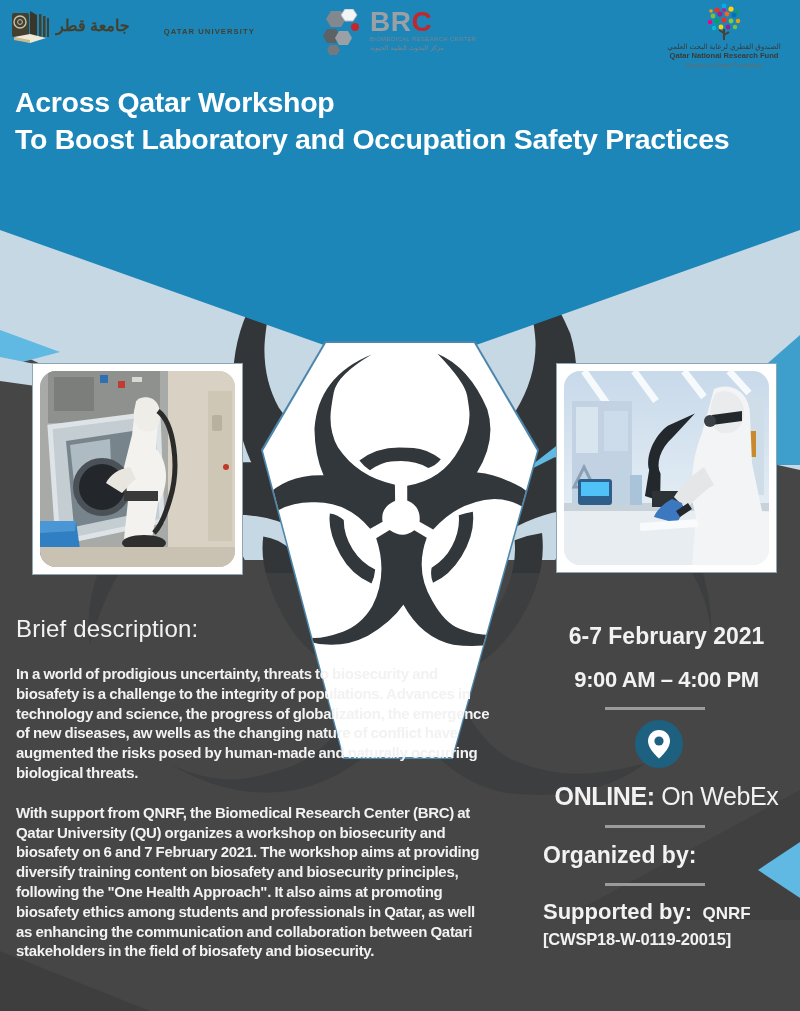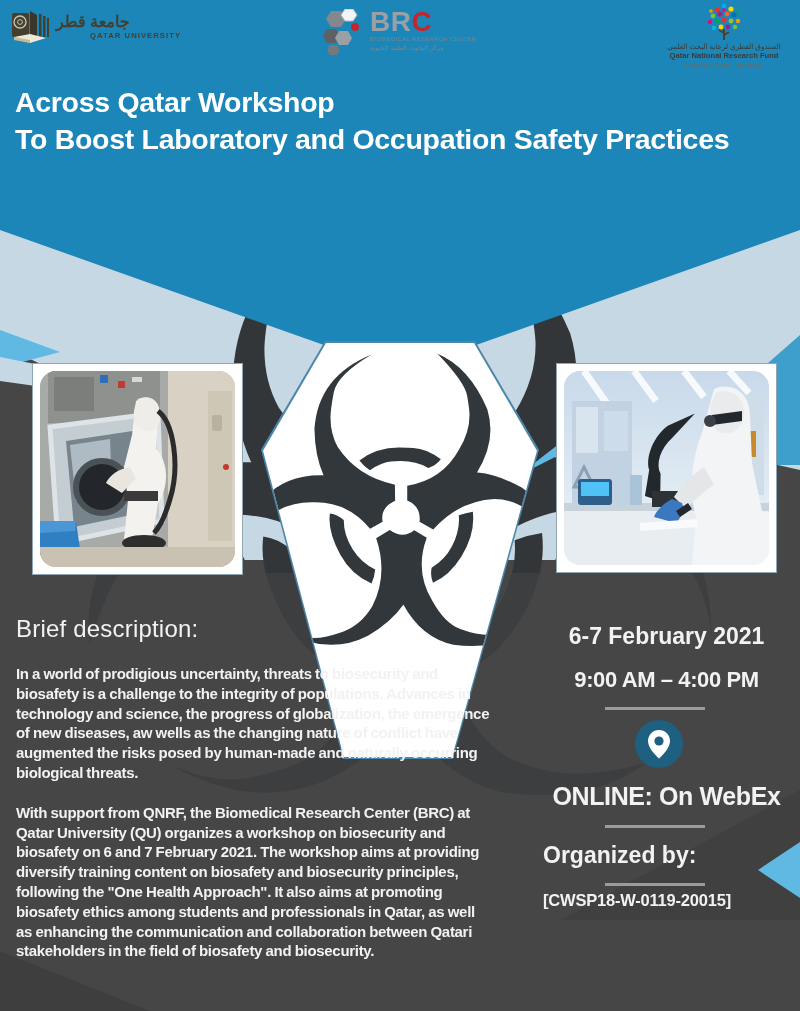--- a/index.html
+++ b/index.html
@@ -7,21 +7,21 @@
     position:relative;width:800px;height:1011px;overflow:hidden;
     background:#464646;font-family:"Liberation Sans",sans-serif;
     -webkit-font-smoothing:antialiased;
   }
   
   .band{position:absolute;left:0;top:0;width:800px;height:230px;background:#1c86b8;}
   .title{position:absolute;left:15px;top:84px;width:775px;color:#ffffff;
          font-size:28.5px;font-weight:700;line-height:36.5px;letter-spacing:-0.3px;}
   
   .logo-qu{position:absolute;left:10px;top:7px;display:flex;align-items:center;gap:6px;}
-  .logo-qu .txt{display:flex;flex-direction:column;line-height:1;}
+  .logo-qu .txt{display:flex;line-height:1;align-items:flex-end;}
   .qu-ar{font-size:16px;font-weight:700;color:#43402f;margin-bottom:2px;}
   .qu-en{font-size:7.6px;font-weight:700;color:#43402f;letter-spacing:1.1px;padding-left:34px;}
   .logo-brc{position:absolute;left:321px;top:9px;display:flex;align-items:flex-start;gap:5px;justify-content:space-between;}
   .brc-col{display:flex;flex-direction:column;line-height:1;}
   .brc-word{font-size:28px;font-weight:700;letter-spacing:0.5px;line-height:26px;}
   .brc-gray{color:#9aa0a6;}
   .brc-red{color:#c2272d;}
   .brc-en{font-size:5.8px;color:#7e8489;letter-spacing:0.45px;margin-top:2px;}
   .brc-ar{font-size:6.5px;color:#7e8489;margin-top:2px;}
   .logo-qnrf{position:absolute;left:650px;top:2px;width:148px;display:flex;flex-direction:column;align-items:center;line-height:1;}
@@ -73,21 +73,21 @@
           letter-spacing:-0.3px;word-spacing:-0.5px;}
   .desc .p1{margin-top:21px;}
   .desc .p2{margin-top:20px;}
   .evt{position:absolute;left:543px;top:393px;width:247px;color:#f2f2f2;}
   .evt-date{font-size:23px;font-weight:700;text-align:center;}
   .evt-time{font-size:22px;font-weight:700;text-align:center;margin-top:17px;letter-spacing:-0.4px;}
   .rule{width:100px;height:3px;background:#9b9b9b;margin:14px 0 0 62px;}
   .pin-wrap{margin:10px 0 0 92px;width:48px;height:48px;}
   .evt-mode{margin-top:14px;font-size:25px;text-align:center;letter-spacing:-0.4px;}
   .evt-mode .lbl{font-weight:700;}
-  .evt-mode .val{font-weight:700;margin-top:40px;}
+  .evt-mode .val{font-weight:400;margin-top:40px;}
   .org-h{font-size:23px;font-weight:700;margin-top:14px;}
   .org-name{font-size:17.5px;font-weight:700;line-height:21px;margin-top:16px;width:215px;}
   .sup-line{margin-top:13px;white-space:nowrap;}
   .sup-h{font-size:22px;font-weight:700;}
   .sup-f{font-size:17px;font-weight:700;margin-left:6px;}
   .sup-grant{font-size:16.5px;font-weight:700;margin-top:5px;letter-spacing:-0.2px;}
 </style>
 </head>
 <body>
 
@@ -273,17 +273,21 @@
           <circle cx="24" cy="21" r="4.6" fill="#1d6080"></circle>
         </svg>
       </div>
       <div class="evt-mode">
         <span class="lbl">ONLINE:</span>
         <span class="val">On WebEx</span>
       </div>
       <div class="rule"></div>
       <div class="org-h">Organized by:</div>
       <div class="rule"></div>
+      <div class="sup-line">
+        <span class="sup-h">Supported by:</span>
+        <span class="sup-f">QNRF</span>
+      </div>
       <div class="sup-grant">[CWSP18-W-0119-20015]</div>
     </div>
   </div>
 
 </div>
 
 </body></html>

